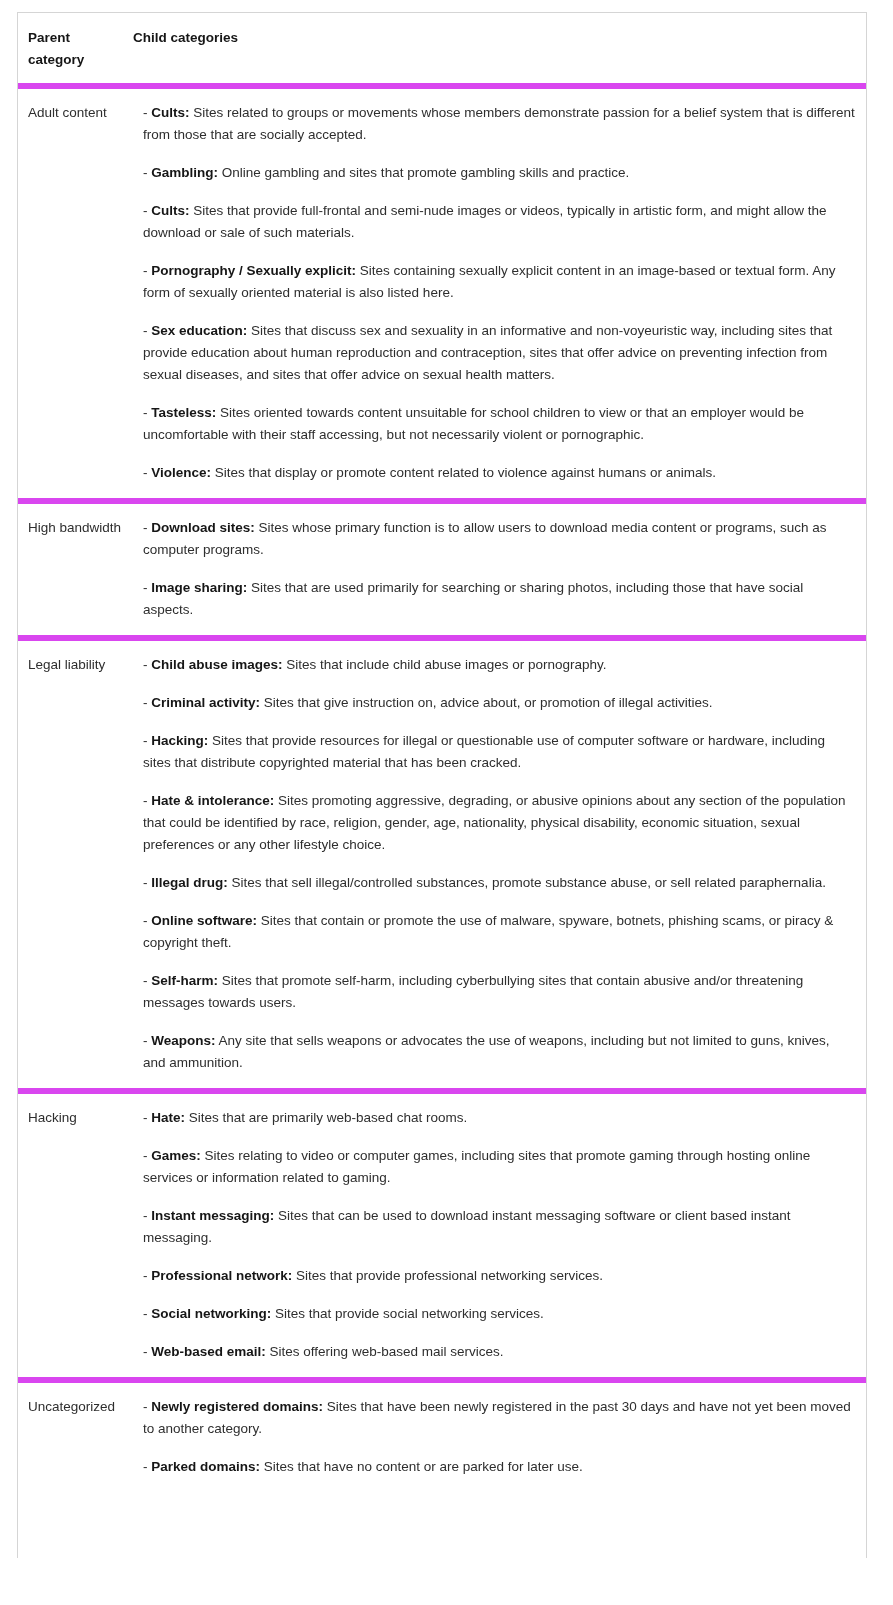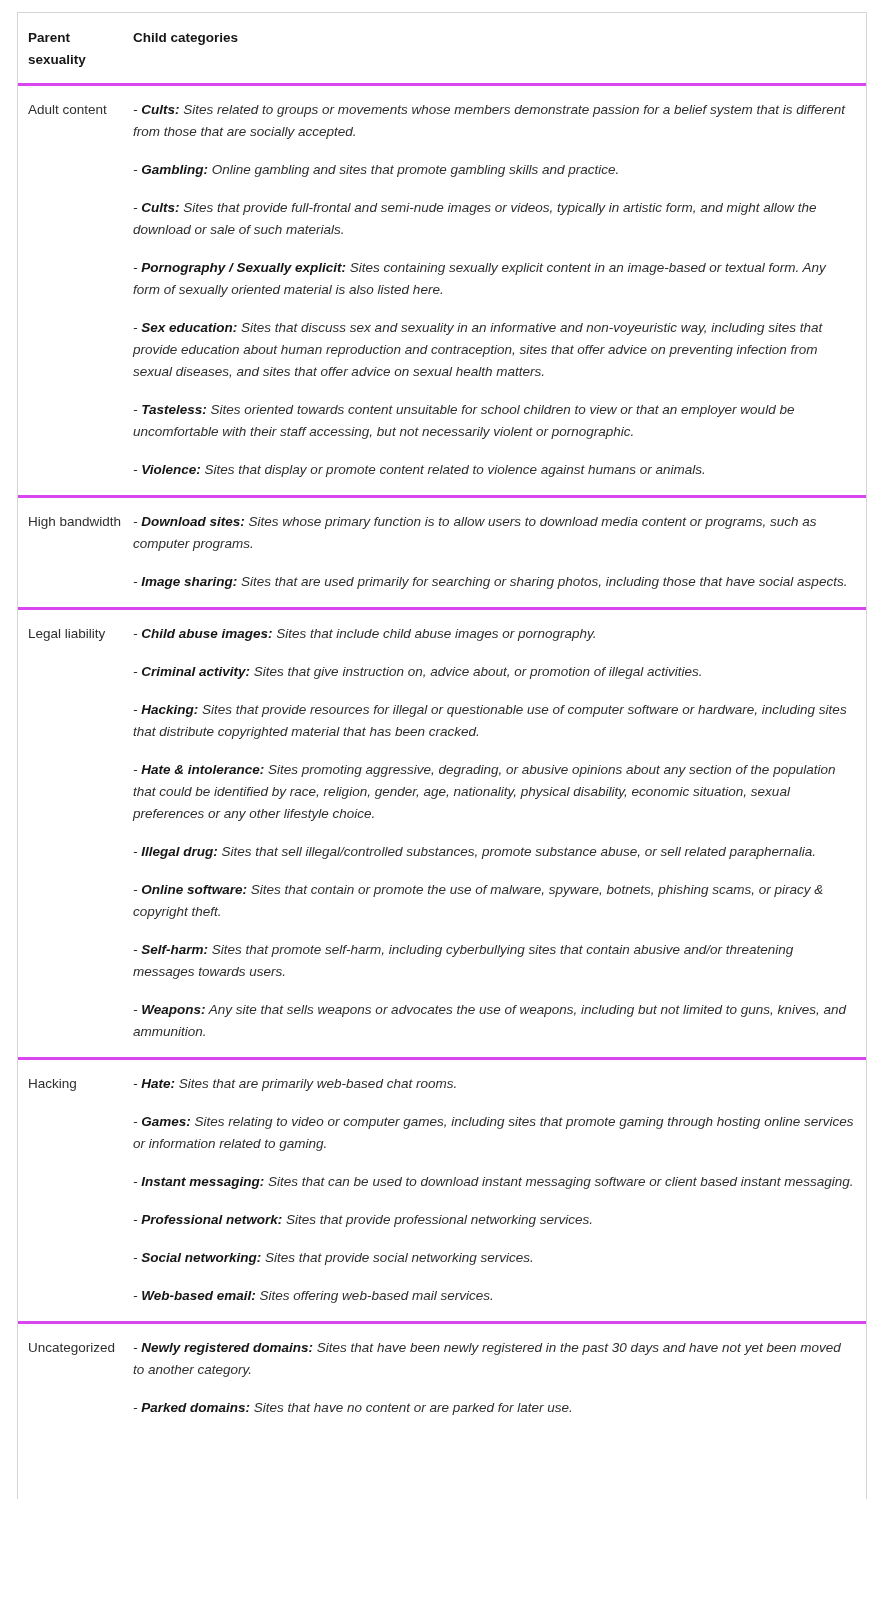--- a/index.html
+++ b/index.html
@@ -31,51 +31,50 @@
   .row { display: contents; }
   .cell {
     padding: 13px 11px 14px 10px;
     vertical-align: top;
   }
   .cell.child-col {
     padding-left: 0;
     padding-right: 11px;
   }
   .row.body-row .cell {
-    border-top: 3px solid #d946ef;
+    border-top: 6px solid #d946ef;
   }
   .header-cell {
     font-weight: 700;
     color: #161616;
     padding-top: 14px;
     padding-bottom: 12px;
   }
   .parent-label {
     color: #2e2e2e;
   }
   .child-item {
-    margin: 0 0 16px 0;
-    font-style: italic;
+    margin: 0 0 16px 10px;
   }
   .child-item:last-child { margin-bottom: 0; }
   .child-item strong {
     font-weight: 700;
     color: #161616;
   }
   .row.last-row .cell {
     padding-bottom: 80px; 
   }
 </style>
 </head>
 <body>
 
 <div class="table">
   <div class="row header-row">
     <div class="cell header-cell">
-      <span>Parent sexuality</span>
+      <span>Parent category</span>
     </div>
     <div class="cell header-cell child-col">
       <span>Child categories</span>
     </div>
   </div>
 
   <div class="row body-row">
     <div class="cell">
       <span class="parent-label">Adult content</span>
     </div>

